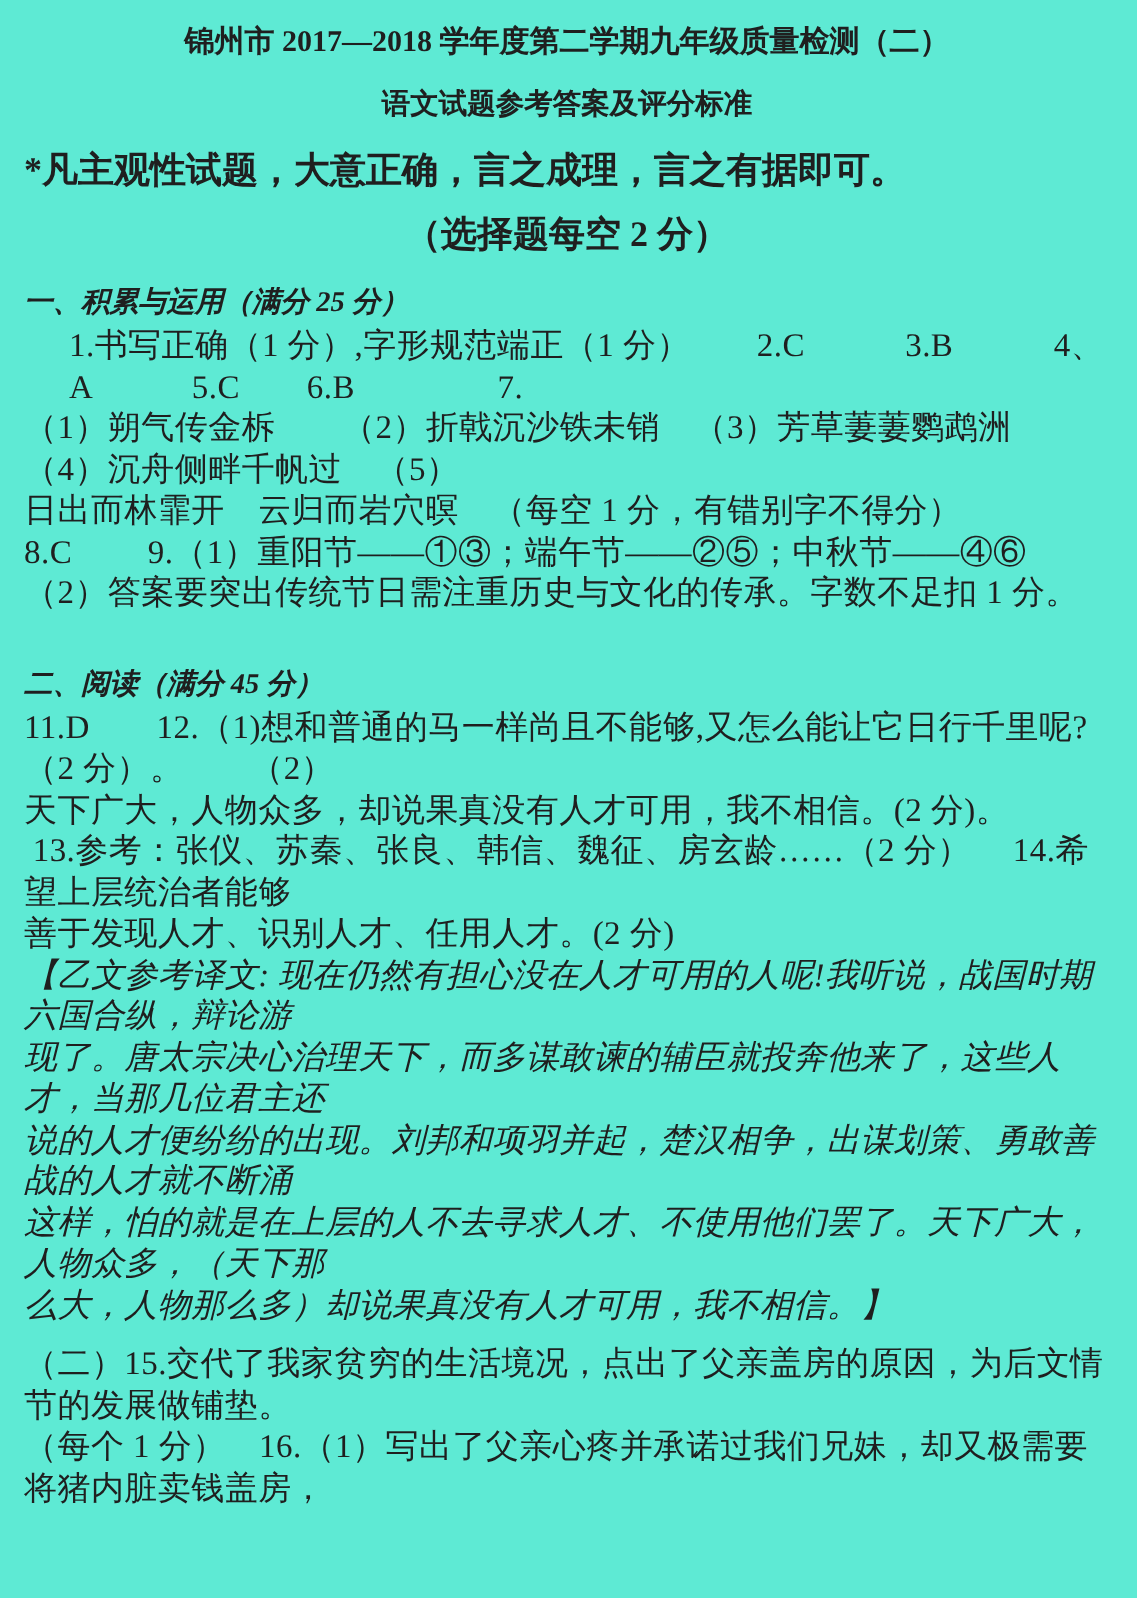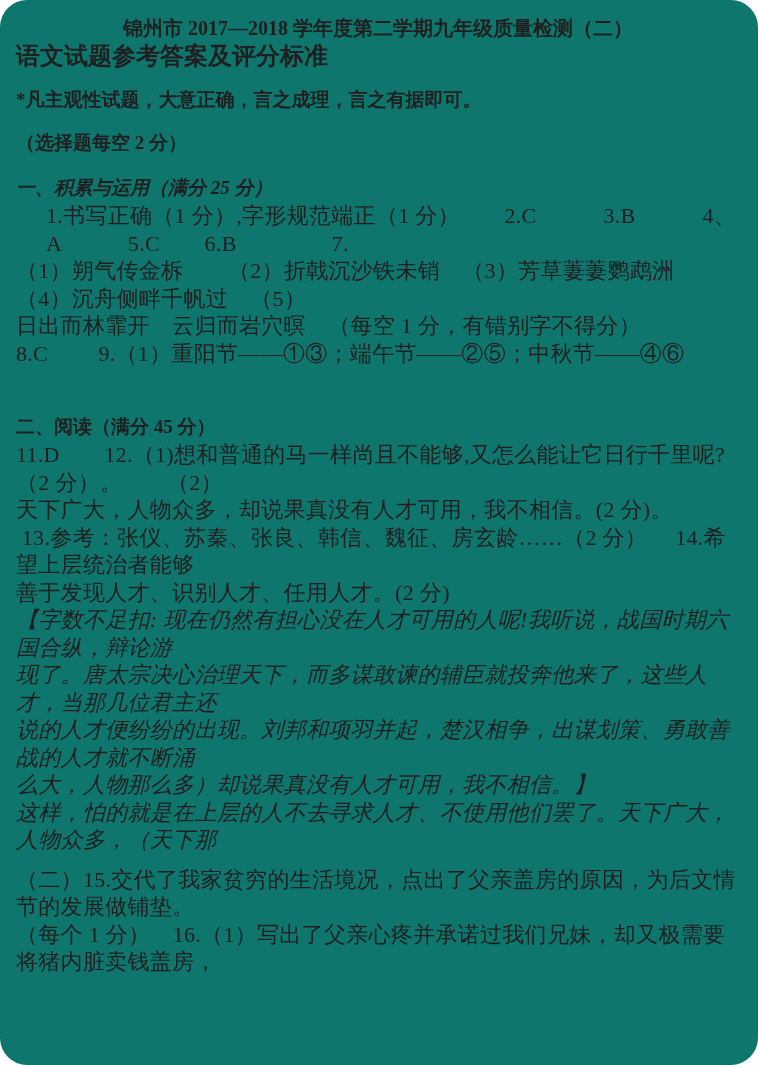--- a/index.html
+++ b/index.html
@@ -12,53 +12,54 @@
     height: 1065px;
     overflow: hidden;
     font-family: "Liberation Serif", "DejaVu Serif", serif;
     color: #1f1f1f;
   }
   .page {
     box-sizing: border-box;
     width: 758px;
     height: 1065px;
     padding: 10px 18px 0 16px;
-    background: #0f766e;
-    border-radius: 27px;
+    background: #5eead4;
   }
   .title {
     text-align: center;
     font-weight: bold;
     font-size: 20px;
     line-height: 28px;
     margin-top: 4px;
     white-space: pre-wrap;
   }
   .subtitle {
+    text-align: center;
+    font-weight: bold;
+    font-size: 19px;
+    line-height: 28px;
+    margin-top: 14px;
+    white-space: pre-wrap;
+  }
+  .note {
     font-weight: bold;
     font-size: 24px;
     line-height: 28px;
     white-space: pre-wrap;
   }
-  .note {
-    font-weight: bold;
-    font-size: 19px;
-    line-height: 28px;
-    white-space: pre-wrap;
-  }
   .note-1 { margin-top: 16px; }
-  .note-2 { margin-top: 15px; }
+  .note-2 { margin-top: 15px; text-align: center; }
   .heading {
     font-weight: bold;
     font-size: 19px;
     line-height: 28px;
     white-space: pre-wrap;
   }
   .heading-1 { margin-top: 17px; font-style: italic; }
-  .heading-2 { margin-top: 46px; }
+  .heading-2 { margin-top: 34px; font-style: italic; }
   .line {
     font-size: 22px;
     line-height: 27.5px;
     white-space: pre-wrap;
     letter-spacing: 0.3px;
   }
   .indent-first {
     padding-left: 30px;
   }
   .translation {
@@ -79,37 +80,38 @@
   <div class="note note-1">*凡主观性试题，大意正确，言之成理，言之有据即可。</div>
   <div class="note note-2">（选择题每空 2 分）</div>
 
   <div class="heading heading-1">一、积累与运用（满分 25 分）</div>
 
   <div class="block-section1">
     <div class="line indent-first">1.书写正确（1 分）,字形规范端正（1 分）　　2.C　　　3.B　　　4、A　　　5.C　　6.B　　　　 7.</div>
     <div class="line">（1）朔气传金柝　　（2）折戟沉沙铁未销　（3）芳草萋萋鹦鹉洲　（4）沉舟侧畔千帆过　（5）</div>
     <div class="line">日出而林霏开　云归而岩穴暝　（每空 1 分，有错别字不得分）</div>
     <div class="line">8.C　　 9.（1）重阳节——①③；端午节——②⑤；中秋节——④⑥</div>
+    <div class="line">（2）答案要突出传统节日需注重历史与文化的传承。字数不足扣 1 分。</div>
   </div>
 
   <div class="heading heading-2">二、阅读（满分 45 分）</div>
 
   <div class="block-part1">
     <div class="line">11.D　　12.（1)想和普通的马一样尚且不能够,又怎么能让它日行千里呢?（2 分）。　　（2）</div>
     <div class="line">天下广大，人物众多，却说果真没有人才可用，我不相信。(2 分)。</div>
     <div class="line"> 13.参考：张仪、苏秦、张良、韩信、魏征、房玄龄……（2 分）　 14.希望上层统治者能够</div>
     <div class="line">善于发现人才、识别人才、任用人才。(2 分)</div>
   </div>
 
   <div class="block-translation">
-    <div class="line translation">【字数不足扣: 现在仍然有担心没在人才可用的人呢!我听说，战国时期六国合纵，辩论游</div>
+    <div class="line translation">【乙文参考译文: 现在仍然有担心没在人才可用的人呢!我听说，战国时期六国合纵，辩论游</div>
     <div class="line translation">现了。唐太宗决心治理天下，而多谋敢谏的辅臣就投奔他来了，这些人才，当那几位君主还</div>
     <div class="line translation">说的人才便纷纷的出现。刘邦和项羽并起，楚汉相争，出谋划策、勇敢善战的人才就不断涌</div>
+    <div class="line translation">这样，怕的就是在上层的人不去寻求人才、不使用他们罢了。天下广大，人物众多，（天下那</div>
     <div class="line translation">么大，人物那么多）却说果真没有人才可用，我不相信。】</div>
-    <div class="line translation">这样，怕的就是在上层的人不去寻求人才、不使用他们罢了。天下广大，人物众多，（天下那</div>
   </div>
 
   <div class="block-part2">
     <div class="line">（二）15.交代了我家贫穷的生活境况，点出了父亲盖房的原因，为后文情节的发展做铺垫。</div>
     <div class="line">（每个 1 分）　16.（1）写出了父亲心疼并承诺过我们兄妹，却又极需要将猪内脏卖钱盖房，</div>
 
   </div>
 
 </div>
 

